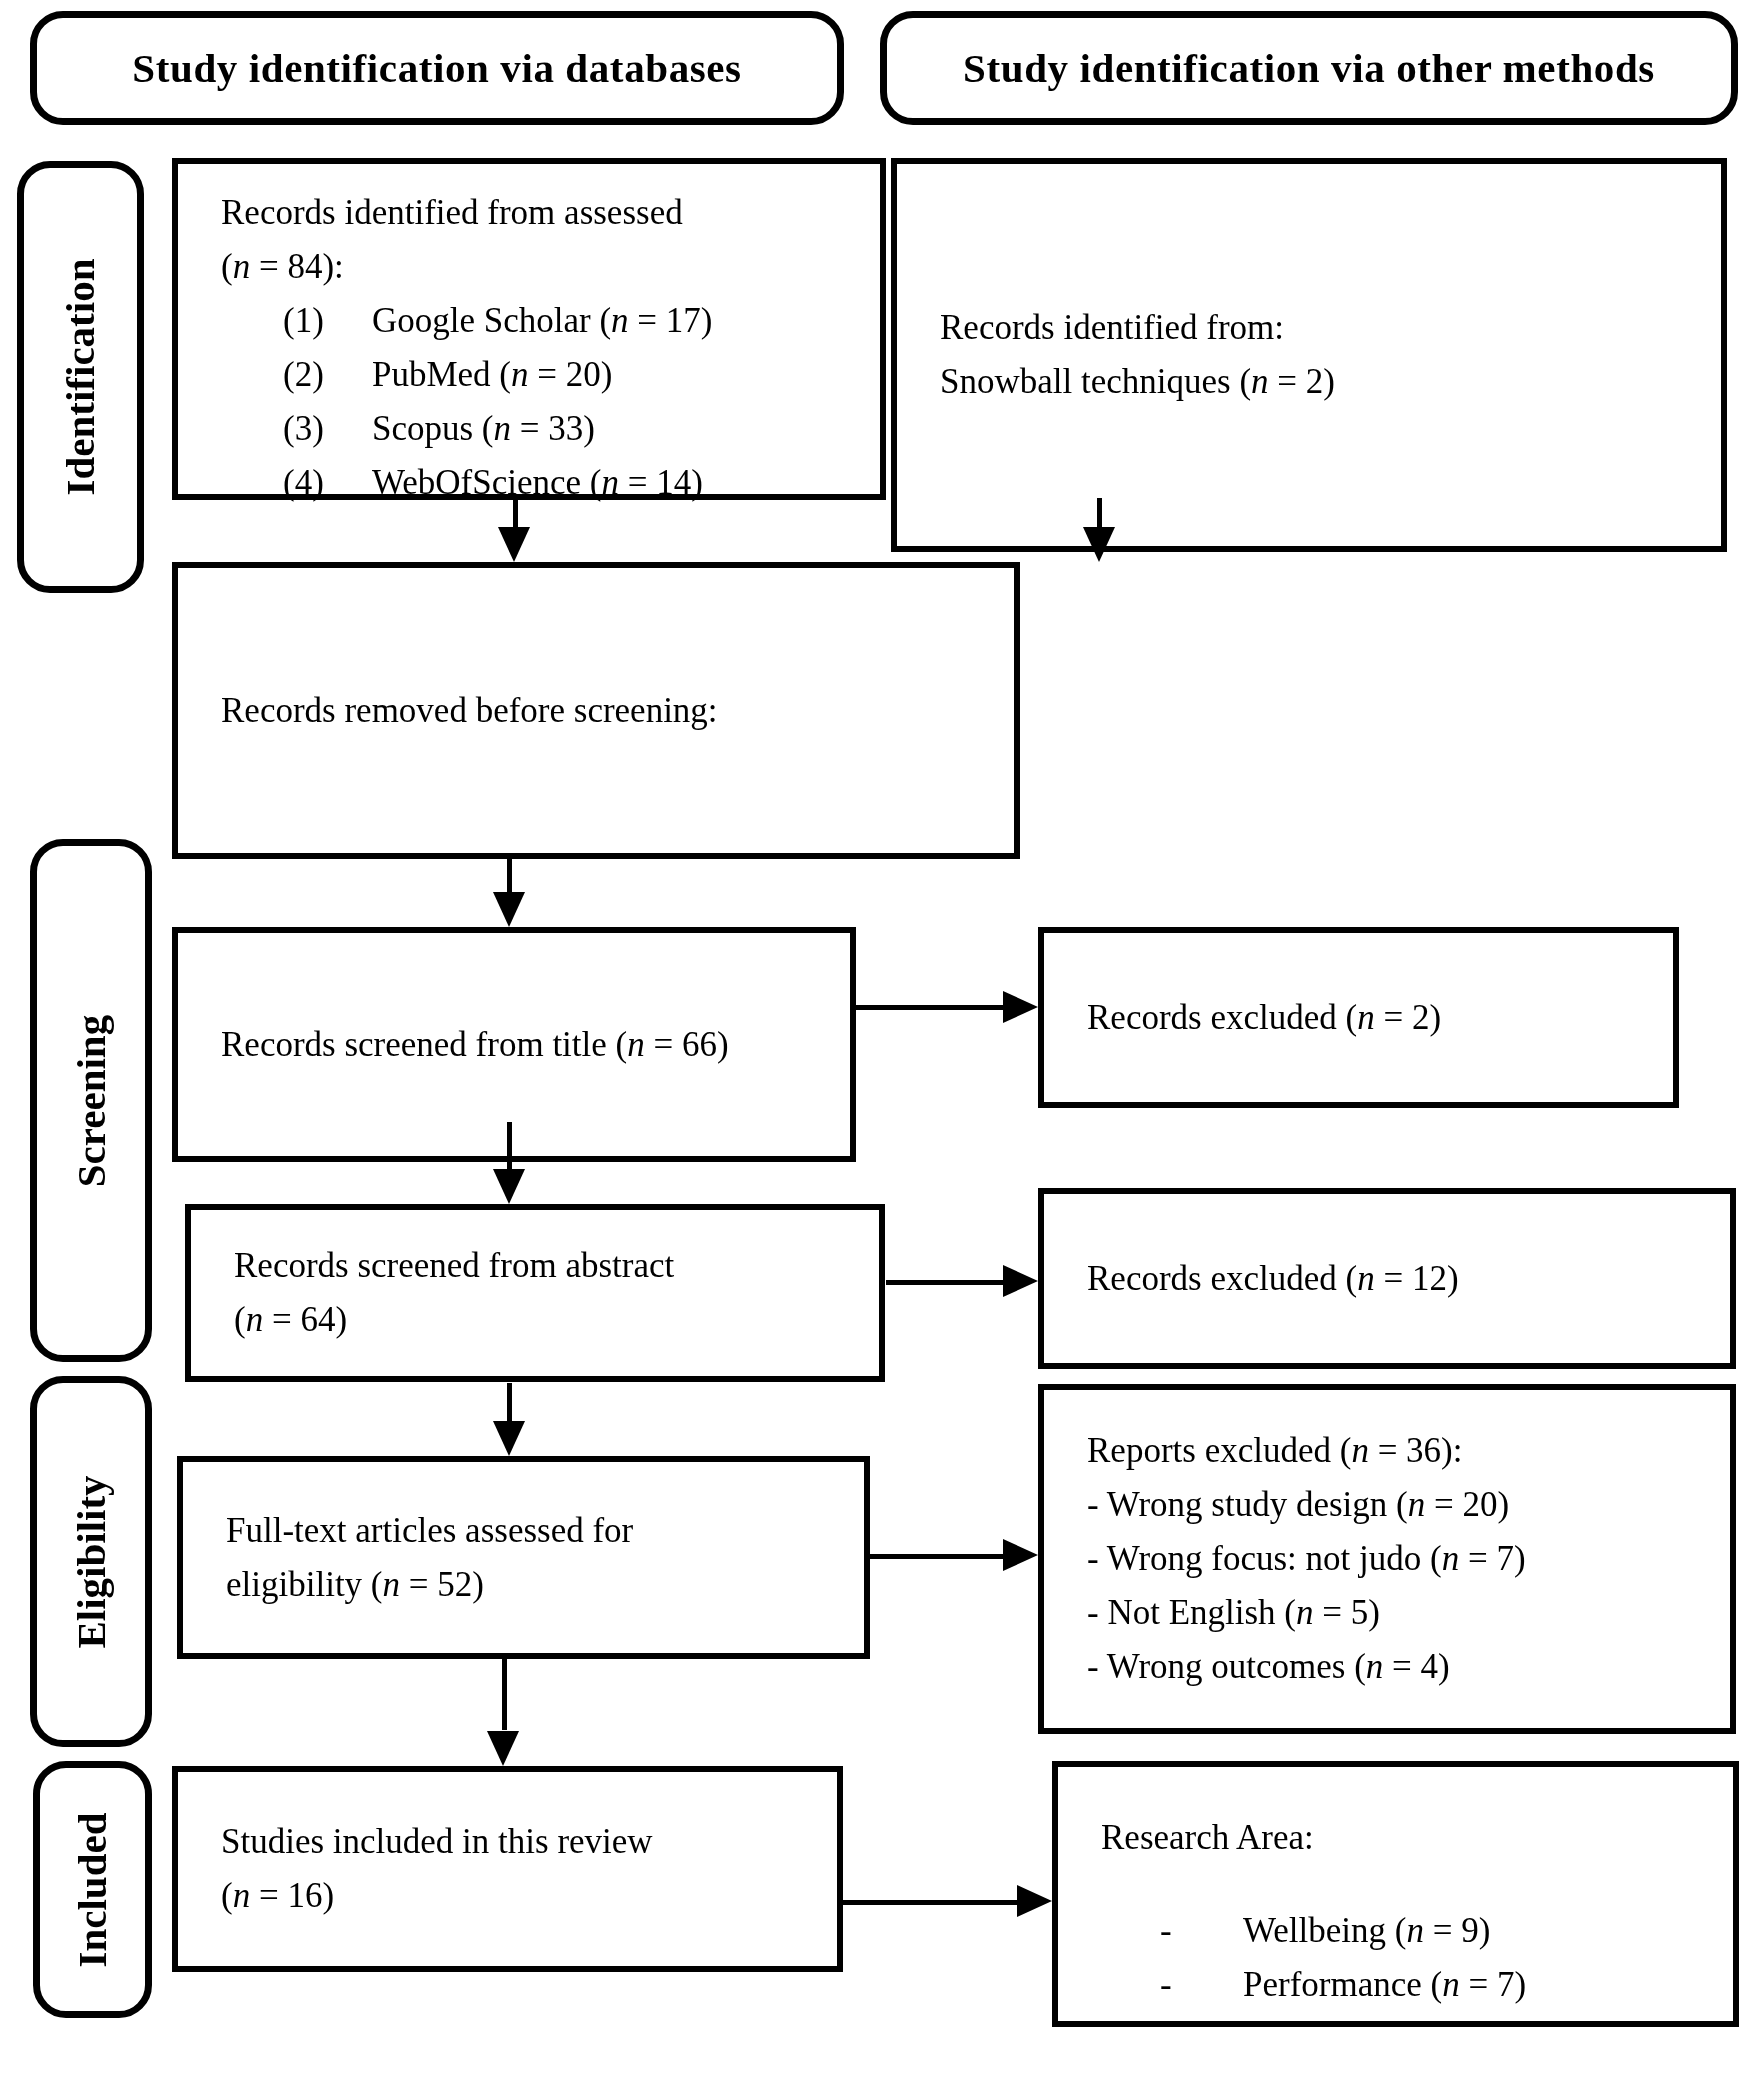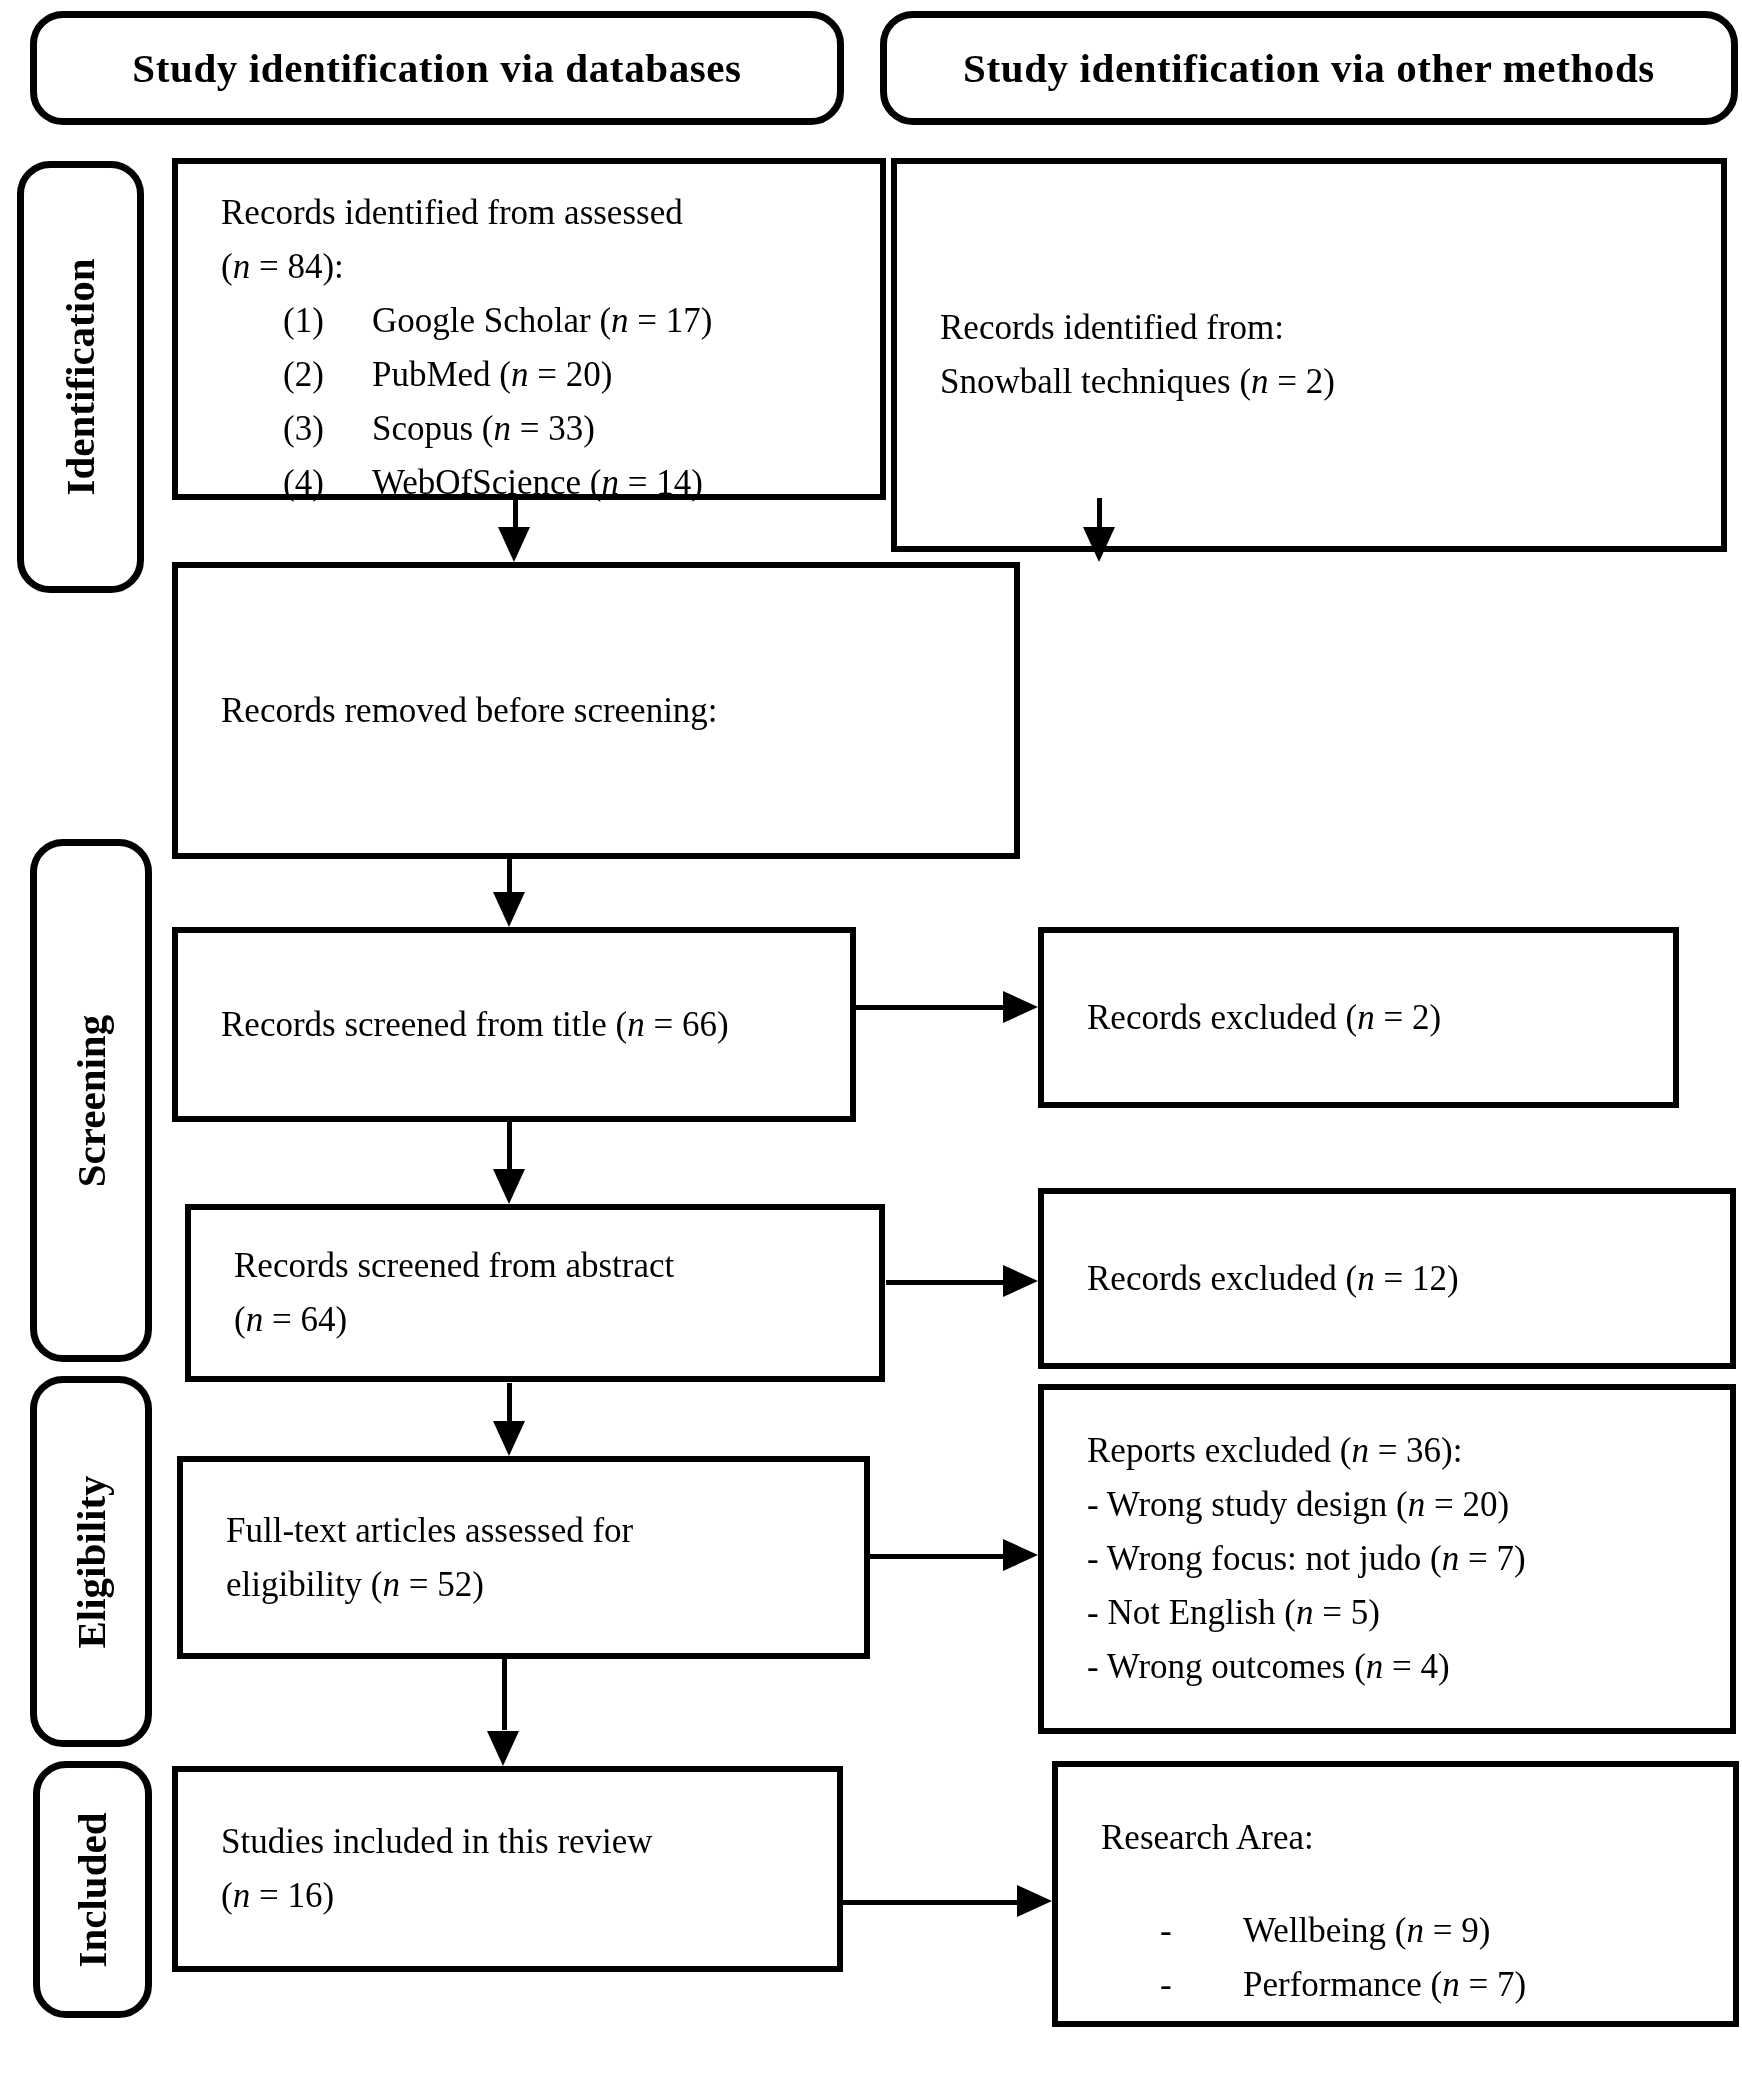--- a/index.html
+++ b/index.html
@@ -106,21 +106,21 @@
 
   <div class="flow-box" style="left:891px;top:158px;width:836px;height:394px;">
     <div class="pad">Records identified from:</div>
     <div class="pad">Snowball techniques (<i>n</i> = 2)</div>
   </div>
 
   <div class="flow-box" style="left:172px;top:562px;width:848px;height:297px;">
     <div class="pad">Records removed before screening:</div>
   </div>
 
-  <div class="flow-box" style="left:172px;top:927px;width:684px;height:195px;">
+  <div class="flow-box" style="left:172px;top:927px;width:684px;height:235px;">
     <div class="pad">Records screened from title (<i>n</i> = 66)</div>
   </div>
 
   <div class="flow-box" style="left:1038px;top:927px;width:641px;height:181px;">
     <div class="pad">Records excluded (<i>n</i> = 2)</div>
   </div>
 
   <div class="flow-box" style="left:185px;top:1204px;width:700px;height:178px;">
     <div class="pad">Records screened from abstract</div>
     <div class="pad">(<i>n</i> = 64)</div>

